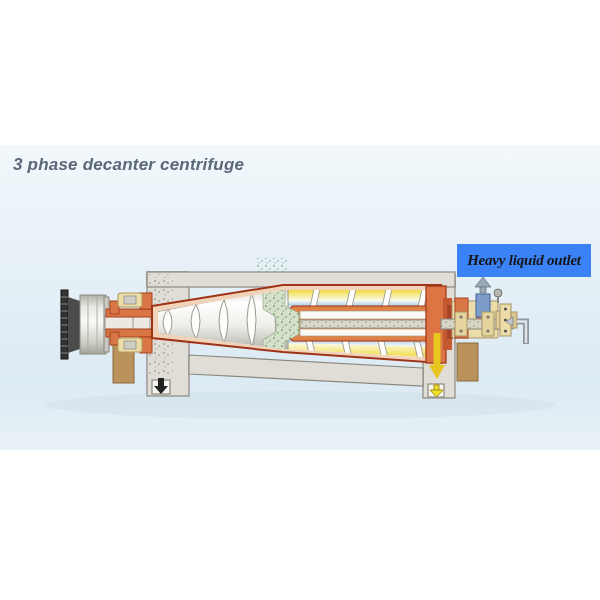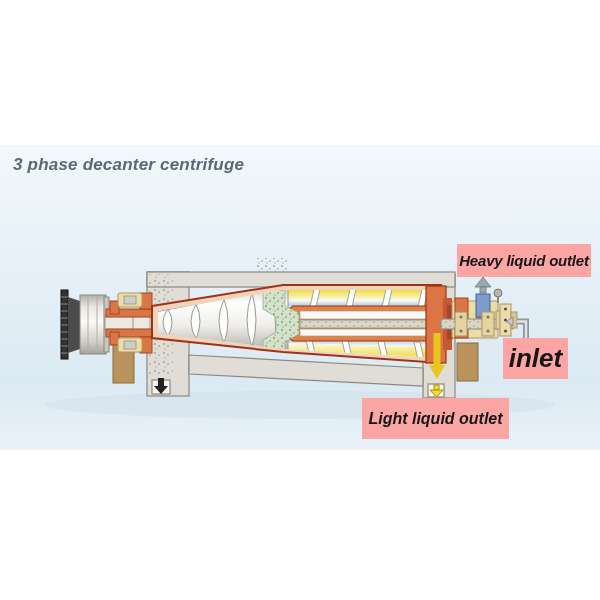--- a/index.html
+++ b/index.html
@@ -3,22 +3,22 @@
 <meta charset="utf-8">
 <style>
   html,body{margin:0;padding:0;background:#ffffff;}
   .stage{position:relative;width:600px;height:530px;background:#ffffff;overflow:hidden;
          font-family:"Liberation Sans",sans-serif;}
   .panel{position:absolute;left:0;top:145px;width:600px;height:305px;
          background:linear-gradient(180deg,#f2f8fb 0%,#e6f0f7 40%,#dceaf3 78%,#e9f2f7 100%);}
   .diagram-svg{position:absolute;left:0;top:0;}
   .page-title{position:absolute;left:13px;top:155px;font-size:17px;font-weight:bold;
          font-style:italic;color:#5b6878;letter-spacing:.2px;}
-  .lbl{position:absolute;background:#fca5a5;color:#161616;font-weight:bold;font-style:italic;
-       display:flex;align-items:center;justify-content:center;text-align:right;}
+  .lbl{position:absolute;background:#3b82f6;color:#161616;font-weight:bold;font-style:italic;
+       display:flex;align-items:center;justify-content:center;text-align:right;font-family:Liberation Serif, serif;}
   .lbl-heavy{left:457px;top:244px;width:134px;height:33px;font-size:15px;letter-spacing:-.2px;}
   .lbl-inlet{left:503px;top:338px;width:65px;height:41px;font-size:26px;}
   .lbl-solid{left:112px;top:398px;width:137px;height:41px;font-size:21px;}
   .lbl-light{left:362px;top:398px;width:147px;height:41px;font-size:16px;}
 </style>
 </head>
 <body>
 
 <div class="stage">
   <div class="panel"></div>
@@ -202,15 +202,13 @@
       <line x1="437" y1="333" x2="437" y2="367" stroke="#e9c51f" stroke-width="7"></line>
       <polygon points="429,365 445,365 437,379" fill="#e9c51f"></polygon>
       <rect x="434" y="385" width="5" height="5" fill="#f0e02a" stroke="#a8900a"></rect>
       <polygon points="430,390 443,390 436.5,397" fill="#f0e02a" stroke="#a8900a"></polygon>
       <rect x="158" y="378" width="6" height="8" fill="#222222"></rect>
       <polygon points="154,386 168,386 161,394" fill="#222222"></polygon>
     </g>
   </svg>
 
   <div class="lbl lbl-heavy">Heavy liquid outlet</div>
-  <div class="lbl lbl-inlet">inlet</div>
-  <div class="lbl lbl-light">Light liquid outlet</div>
 </div>
 
 </body></html>

